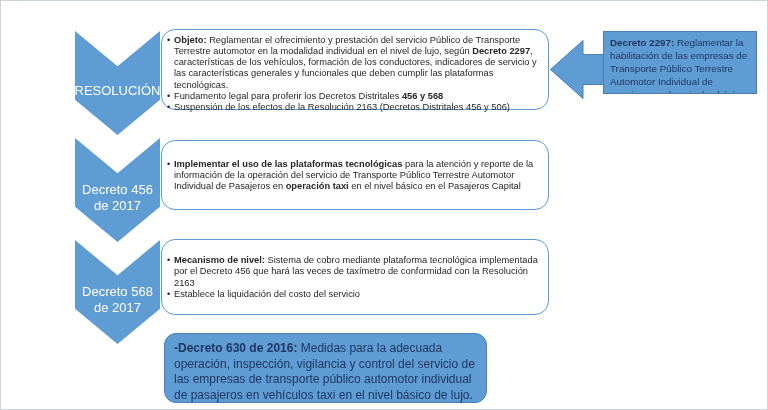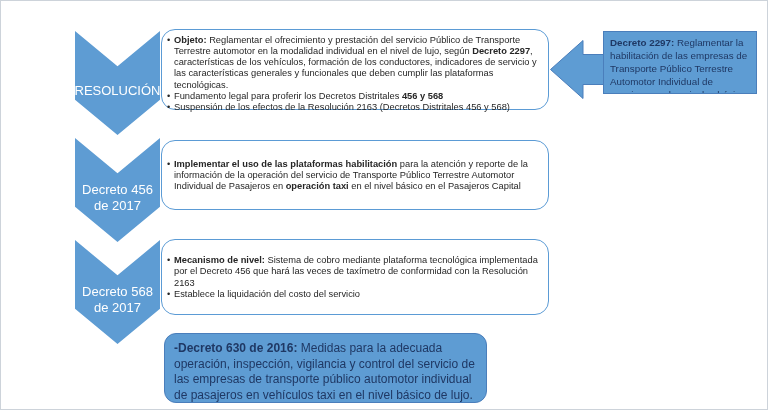--- a/index.html
+++ b/index.html
@@ -90,29 +90,29 @@
         <div class="bullet-row">
           <span class="dot">•</span>
           <span class="bullet-text"><span class="b">Objeto:</span><span> Reglamentar el ofrecimiento y prestación del servicio Público de Transporte Terrestre automotor en la modalidad individual en el nivel de lujo, según </span><span class="b">Decreto 2297</span><span>, características de los vehículos, formación de los conductores, indicadores de servicio y las características generales y funcionales que deben cumplir las plataformas tecnológicas.</span></span>
         </div>
         <div class="bullet-row">
           <span class="dot">•</span>
           <span class="bullet-text"><span>Fundamento legal para proferir los Decretos Distritales </span><span class="b">456 y 568</span></span>
         </div>
         <div class="bullet-row">
           <span class="dot">•</span>
-          <span class="bullet-text"><span>Suspensión de los efectos de la Resolución 2163 (Decretos Distritales 456 y 568)</span></span>
+          <span class="bullet-text"><span>Suspensión de los efectos de la Resolución 2163 (Decretos Distritales 456 y 506)</span></span>
         </div>
       </div>
   </div>
   <div id="detail-box-2" class="detail-box">
     <div>
         <div class="bullet-row">
           <span class="dot">•</span>
-          <span class="bullet-text"><span class="b">Implementar el uso de las plataformas habilitación</span><span> para la atención y reporte de la información de la operación del servicio de Transporte Público Terrestre Automotor Individual de Pasajeros en </span><span class="b">operación taxi</span><span> en el nivel básico en el Pasajeros Capital</span></span>
+          <span class="bullet-text"><span class="b">Implementar el uso de las plataformas tecnológicas</span><span> para la atención y reporte de la información de la operación del servicio de Transporte Público Terrestre Automotor Individual de Pasajeros en </span><span class="b">operación taxi</span><span> en el nivel básico en el Pasajeros Capital</span></span>
         </div>
       </div>
   </div>
   <div id="detail-box-3" class="detail-box">
     <div>
         <div class="bullet-row">
           <span class="dot">•</span>
           <span class="bullet-text"><span class="b">Mecanismo de nivel:</span><span> Sistema de cobro mediante plataforma tecnológica implementada por el Decreto 456 que hará las veces de taxímetro de conformidad con la Resolución 2163</span></span>
         </div>
         <div class="bullet-row">

